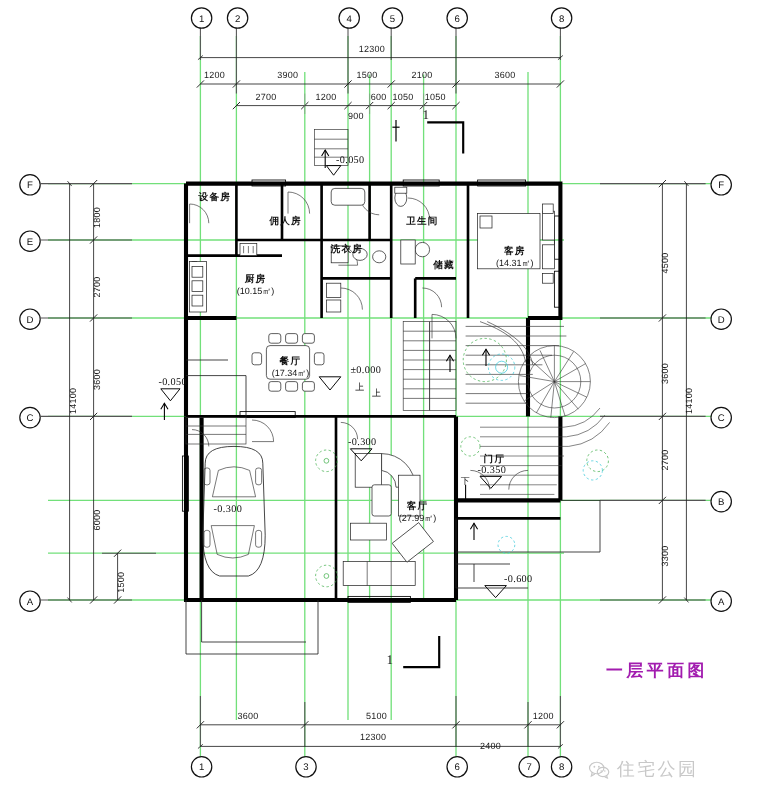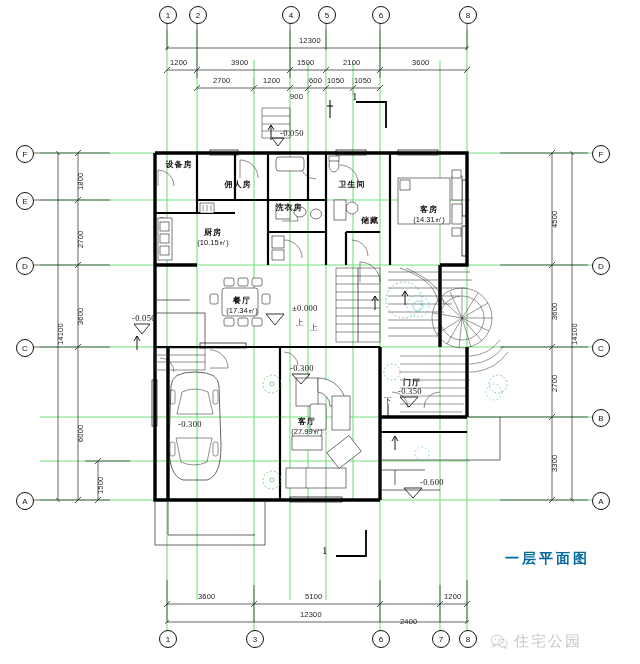--- a/index.html
+++ b/index.html
@@ -10,21 +10,21 @@
   .dim{position:absolute;white-space:nowrap;font-size:7.5px;color:#1a1a1a;letter-spacing:.2px;}
   .dimv{position:absolute;white-space:nowrap;font-size:7.5px;color:#1a1a1a;
         transform-origin:0 0;transform:rotate(-90deg);letter-spacing:.2px;}
   .room{position:absolute;text-align:center;font-size:8px;color:#111;line-height:1.25;}
   .room .nm{display:block;font-weight:700;letter-spacing:1px;}
   .room .ar{display:block;font-size:7.5px;}
   .elev{position:absolute;font-size:8.5px;color:#111;white-space:nowrap;letter-spacing:.3px;font-family:Liberation Serif, serif;}
   .gid{position:absolute;width:16px;height:16px;border:1.1px solid #111;border-radius:50%;
        font-size:8px;display:flex;align-items:center;justify-content:center;
        background:#fff;color:#111;}
-  .title{position:absolute;font-size:14px;font-weight:700;letter-spacing:3px;color:#0369a1;}
+  .title{position:absolute;font-size:14px;font-weight:700;letter-spacing:3px;color:#a21caf;}
   .smark{position:absolute;font-size:11px;color:#111;font-family:"Liberation Serif",serif;}
   .wm{position:absolute;font-size:15px;color:#c8c8c8;letter-spacing:2px;white-space:nowrap;
       display:flex;align-items:center;gap:5px;}
   .wm .wmi{display:inline-block;width:19px;height:15px;}
   .updn{position:absolute;font-size:7.5px;color:#111;}
 </style>
 </head>
 <body>
 
 <div id="stage">
@@ -599,21 +599,21 @@
   <span class="nm">储藏</span>
 </div>
 <div class="room" style="left:403px;top:205px;width:52px;">
   <span class="nm">客房</span>
   <span class="ar">(14.31㎡)</span>
 </div>
 <div class="room" style="left:214px;top:296px;width:56px;">
   <span class="nm">餐厅</span>
   <span class="ar">(17.34㎡)</span>
 </div>
-<div class="room" style="left:278px;top:417px;width:58px;">
+<div class="room" style="left:278px;top:417px;width:58px;padding-left:41px;">
   <span class="nm">客厅</span>
   <span class="ar">(27.99㎡)</span>
 </div>
 <div class="room" style="left:398px;top:378px;width:28px;">
   <span class="nm">门厅</span>
 </div>
 
 <div class="elev" style="left:280px;top:128px;">-0.050</div>
 <div class="elev" style="left:132px;top:313px;">-0.050</div>
 <div class="elev" style="left:264px;top:303px;margin-left:28px;">±0.000</div>

